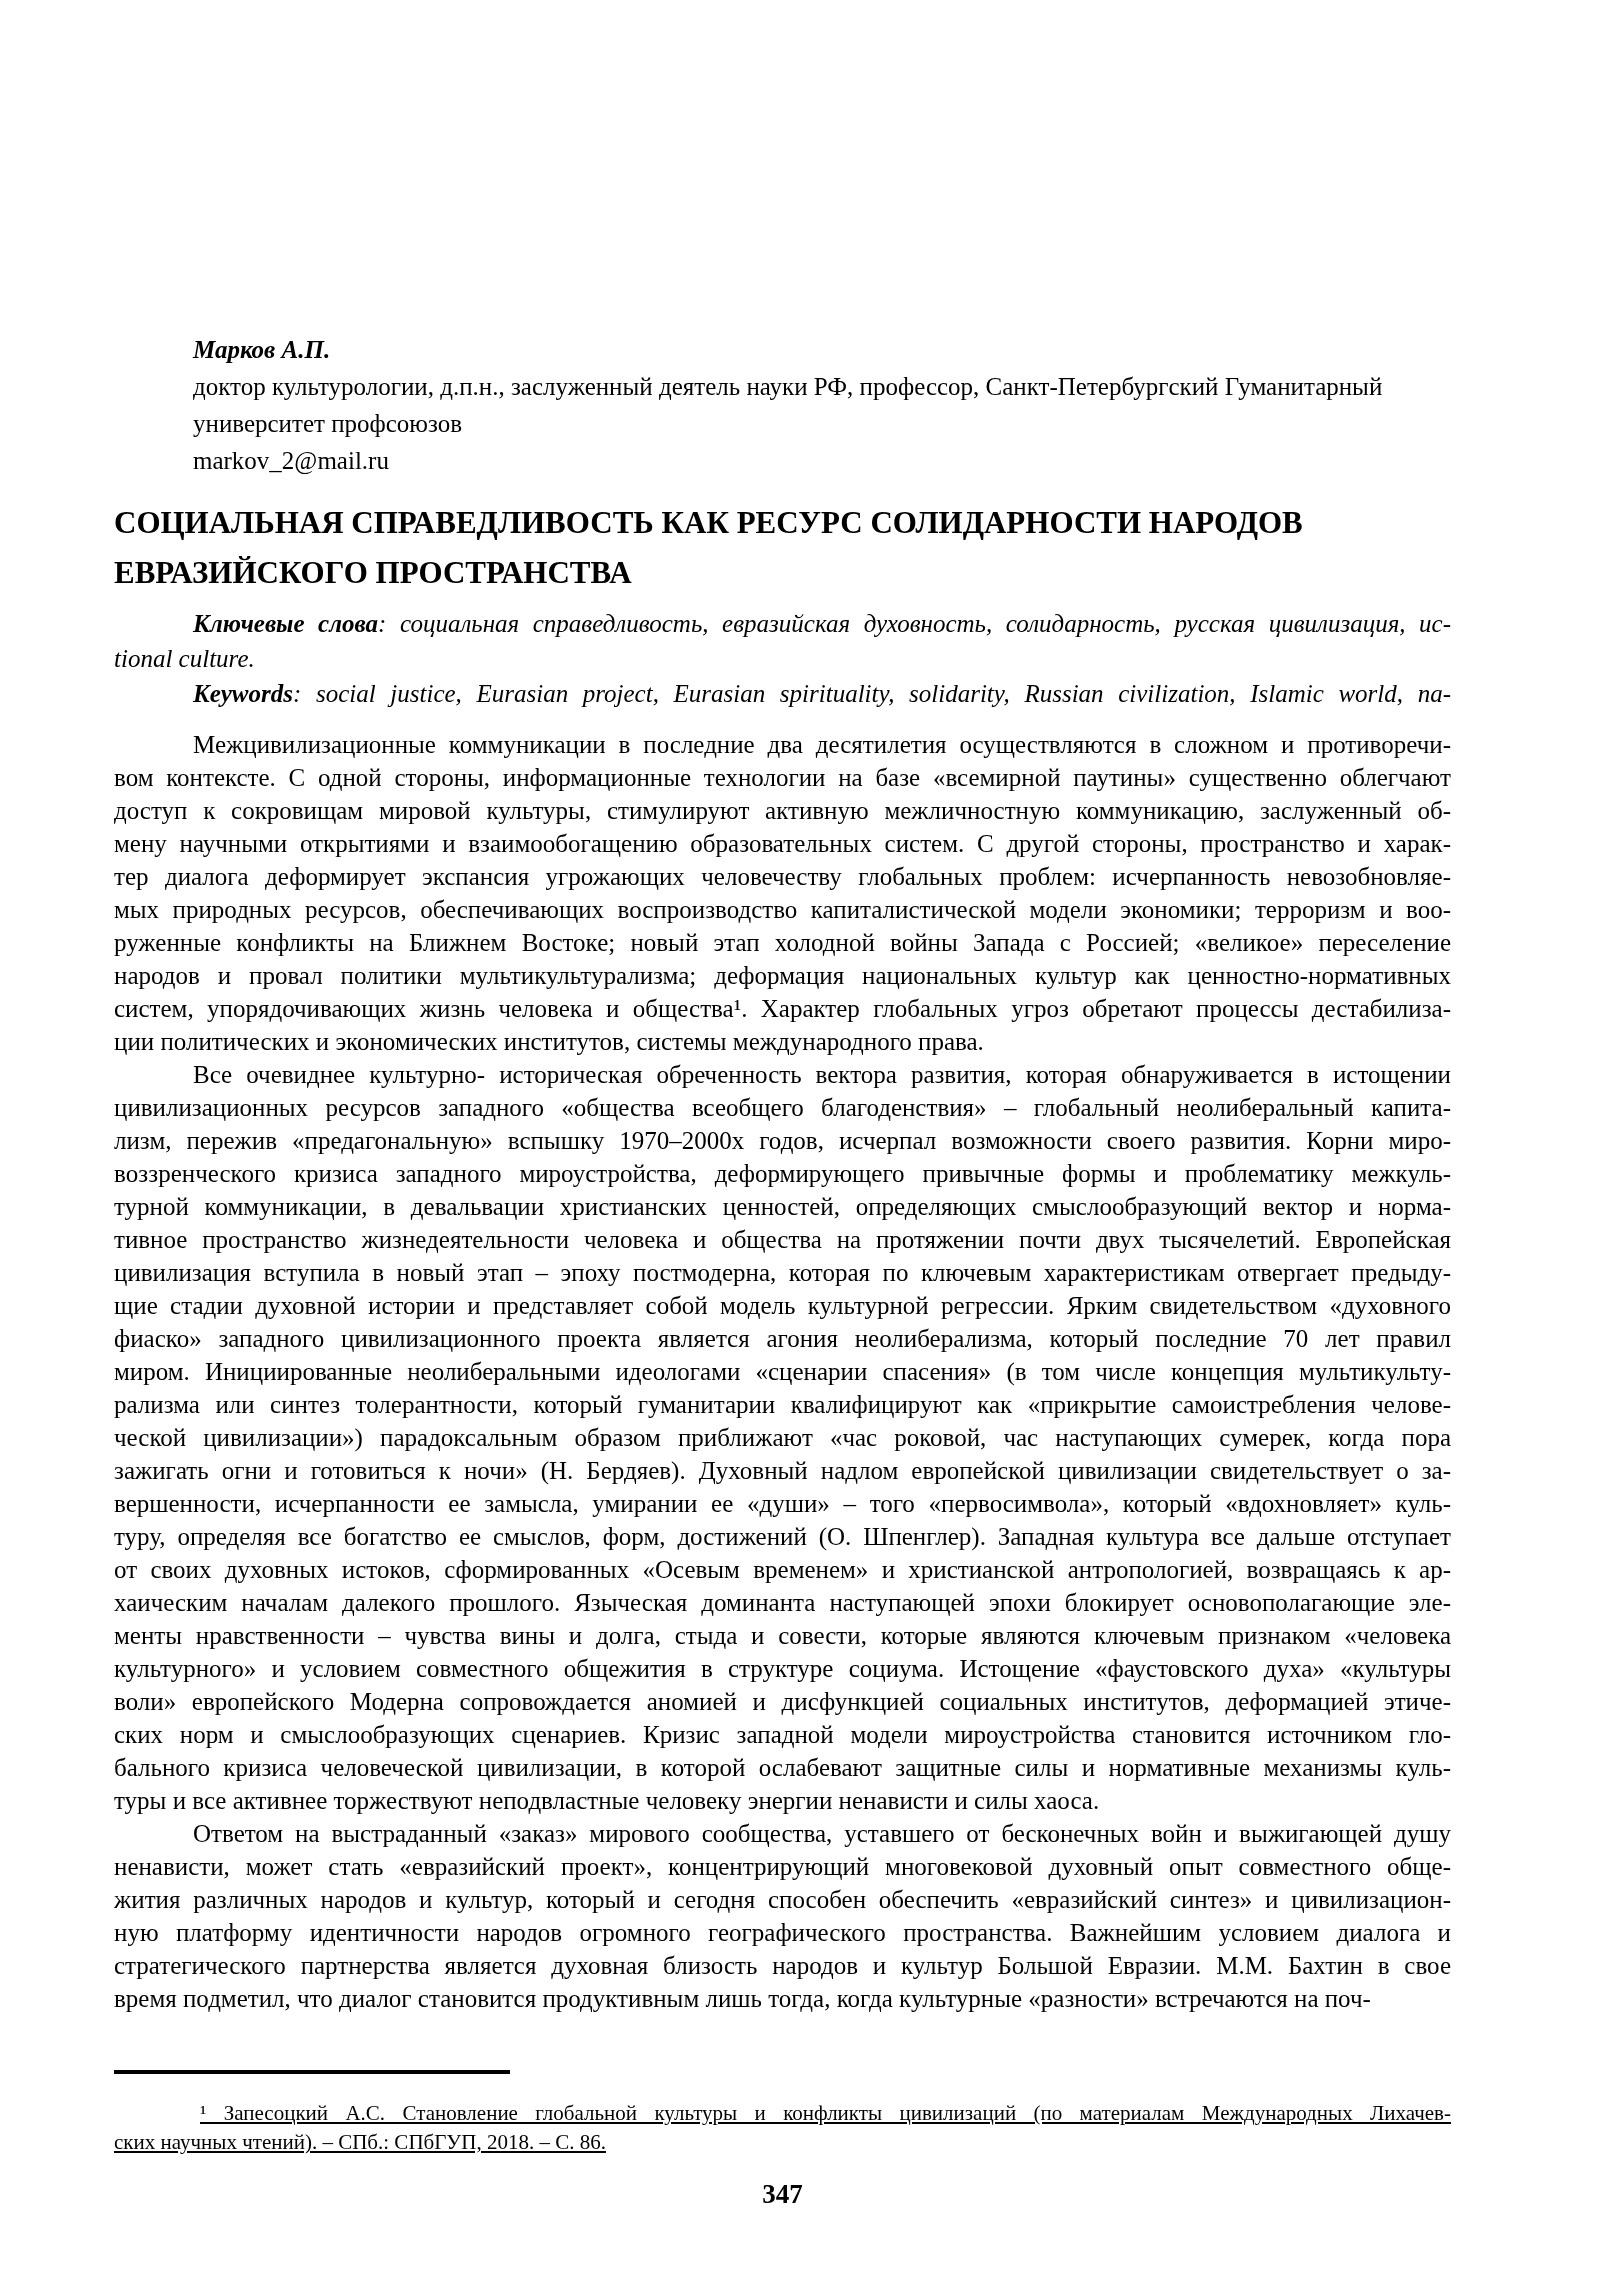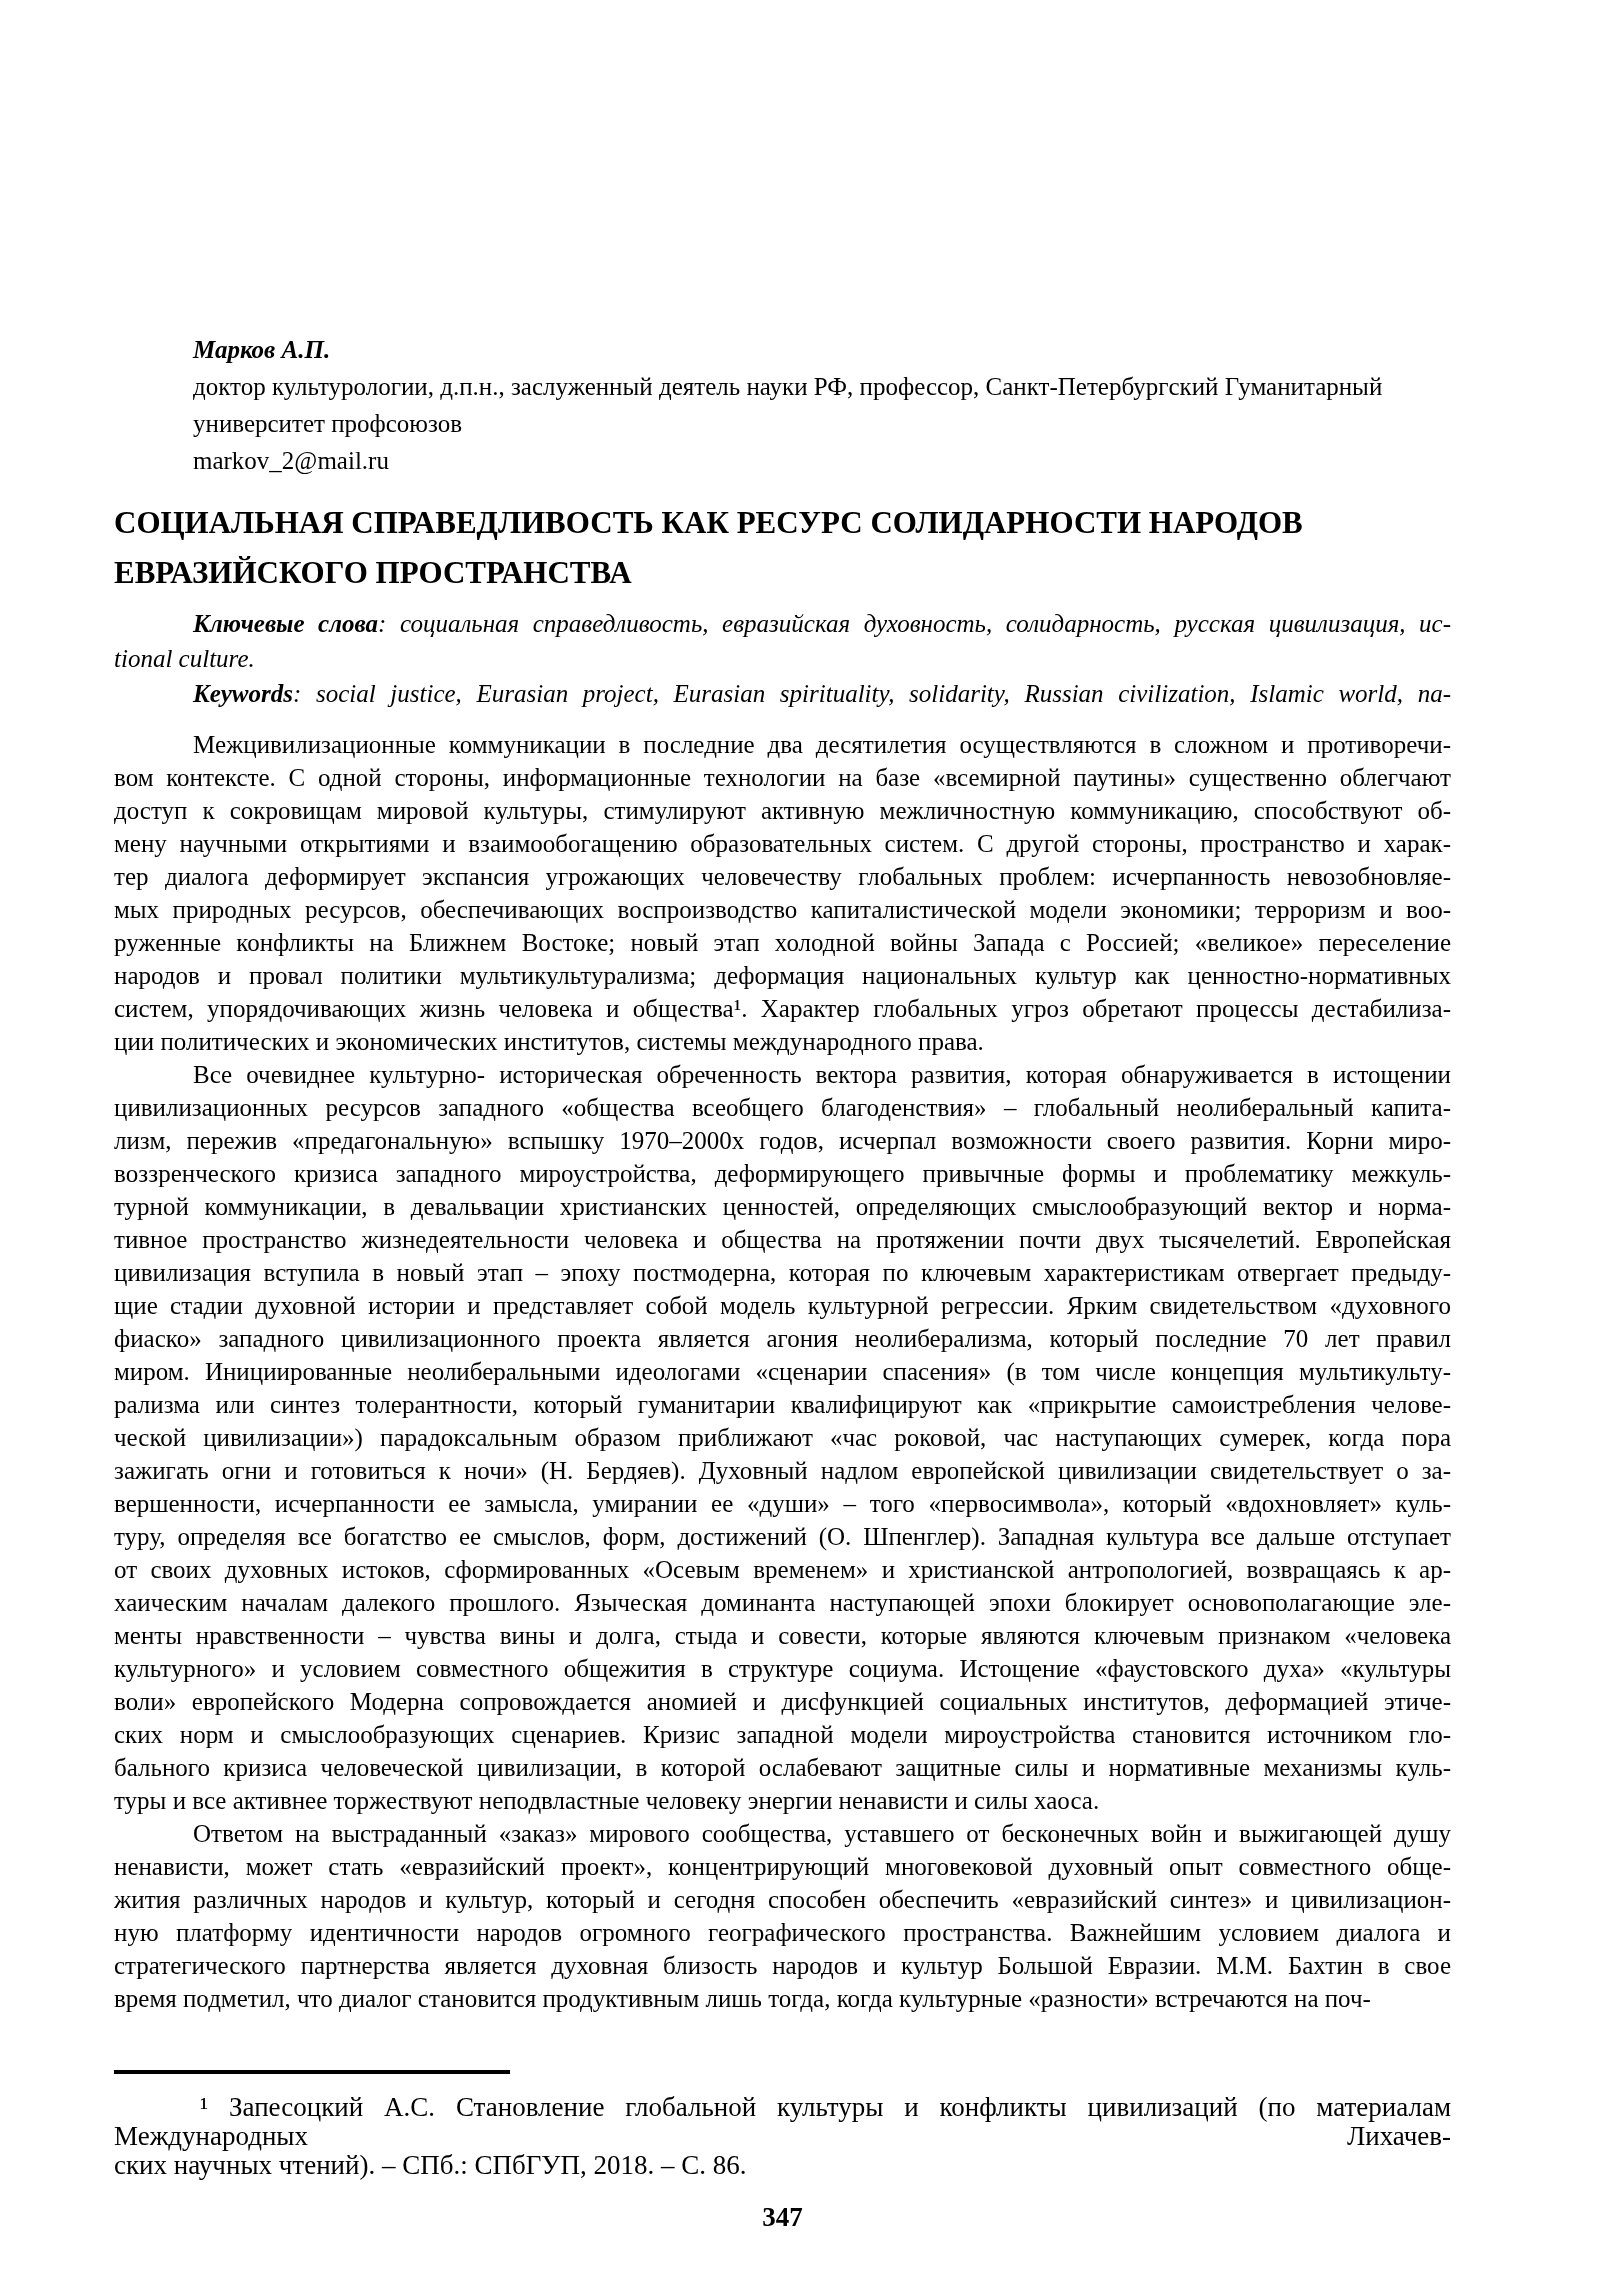--- a/index.html
+++ b/index.html
@@ -57,23 +57,24 @@
   }
   .line.first { text-indent: 79px; }
   .line.last { text-align-last: left; }
   .footnote-rule {
     margin-top: 55px;
     width: 396px;
     height: 3.9px;
     background: #000000;
   }
   .footnote-block {
-    margin-top: 19px;
-    font-size: 27px;
+    margin-top: 25px;
+    font-size: 21px;
     line-height: 29px;
+    text-decoration: underline;
   }
   .footnote-block .line.first { text-indent: 86px; }
   .page-number {
     margin-top: 20.4px;
     text-align: center;
     font-weight: bold;
     font-size: 27px;
     line-height: 35px;
   }
 </style>
@@ -102,21 +103,21 @@
 
   <div class="keywords-block" style="margin-top:0;">
     <div class="line last">tional culture.</div>
     <div class="line first"><span class="kw-label">Keywords</span><span>: social justice, Eurasian project, Eurasian spirituality, solidarity, Russian civilization, Islamic world, na-</span></div>
   </div>
 
   <div class="body-block" id="body-paragraphs">
       <div id="paragraph-0">
         <div class="line first">Межцивилизационные коммуникации в последние два десятилетия осуществляются в сложном и противоречи-</div>
         <div class="line">вом контексте. С одной стороны, информационные технологии на базе «всемирной паутины» существенно облегчают</div>
-        <div class="line">доступ к сокровищам мировой культуры, стимулируют активную межличностную коммуникацию, способствуют об-</div>
+        <div class="line">доступ к сокровищам мировой культуры, стимулируют активную межличностную коммуникацию, заслуженный об-</div>
         <div class="line">мену научными открытиями и взаимообогащению образовательных систем. С другой стороны, пространство и харак-</div>
         <div class="line">тер диалога деформирует экспансия угрожающих человечеству глобальных проблем: исчерпанность невозобновляе-</div>
         <div class="line">мых природных ресурсов, обеспечивающих воспроизводство капиталистической модели экономики; терроризм и воо-</div>
         <div class="line">руженные конфликты на Ближнем Востоке; новый этап холодной войны Запада с Россией; «великое» переселение</div>
         <div class="line">народов и провал политики мультикультурализма; деформация национальных культур как ценностно-нормативных</div>
         <div class="line">систем, упорядочивающих жизнь человека и общества¹. Характер глобальных угроз обретают процессы дестабилиза-</div>
         <div class="line last">ции политических и экономических институтов, системы международного права.</div>
       </div>
       <div id="paragraph-1">
         <div class="line first">Все очевиднее культурно- историческая обреченность вектора развития, которая обнаруживается в истощении</div>

